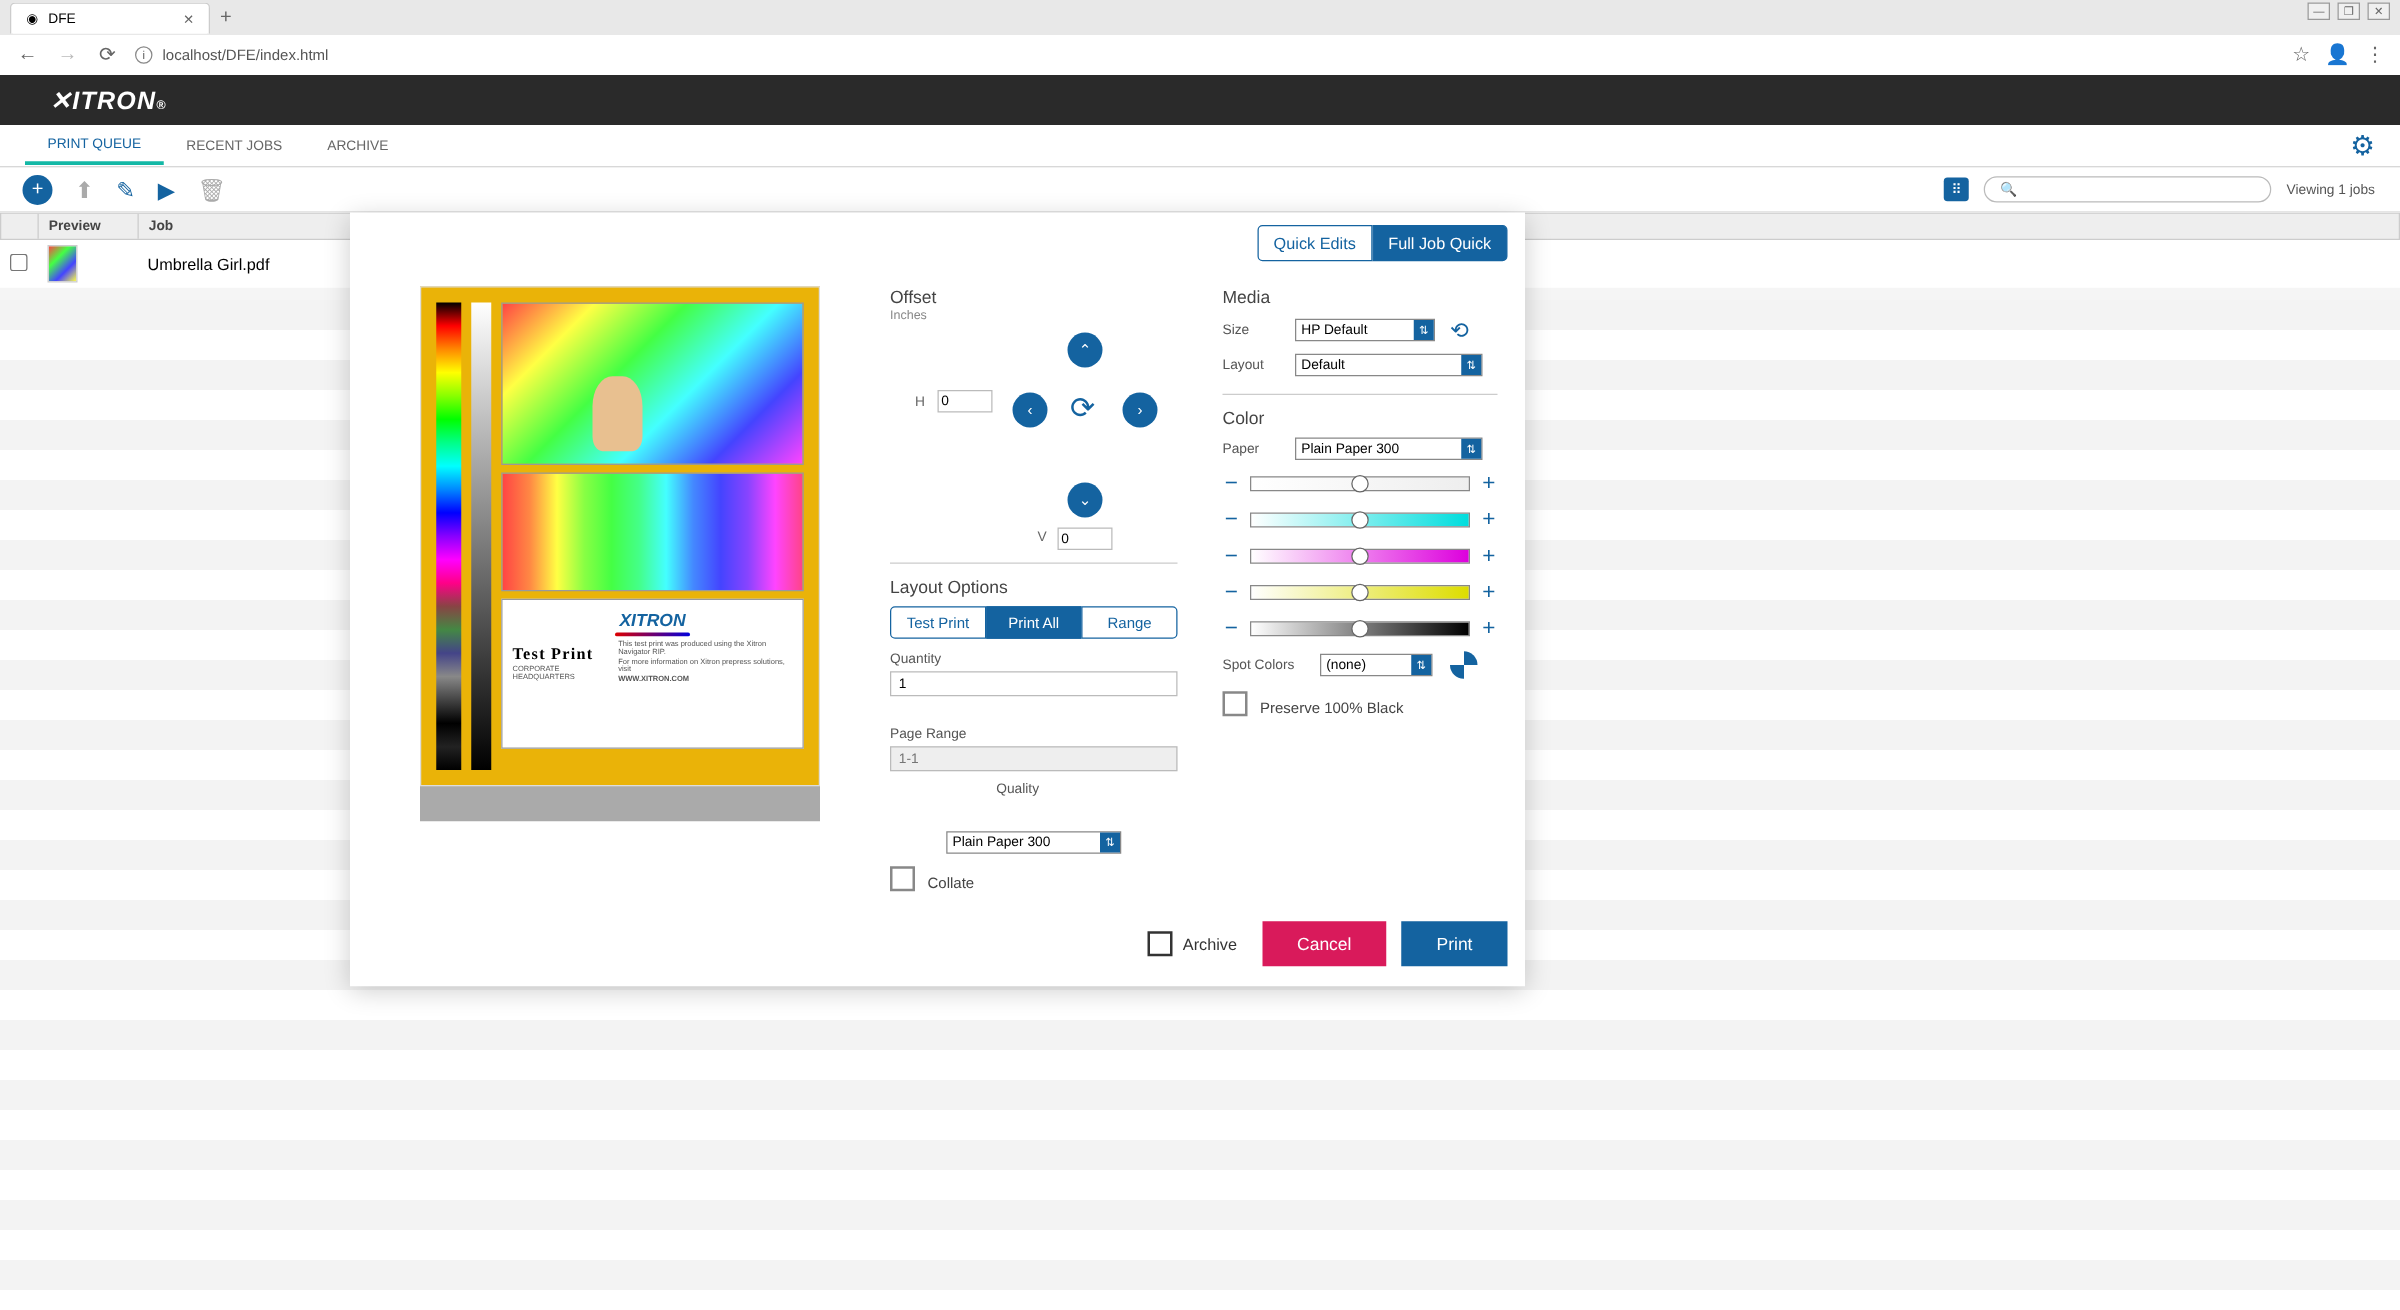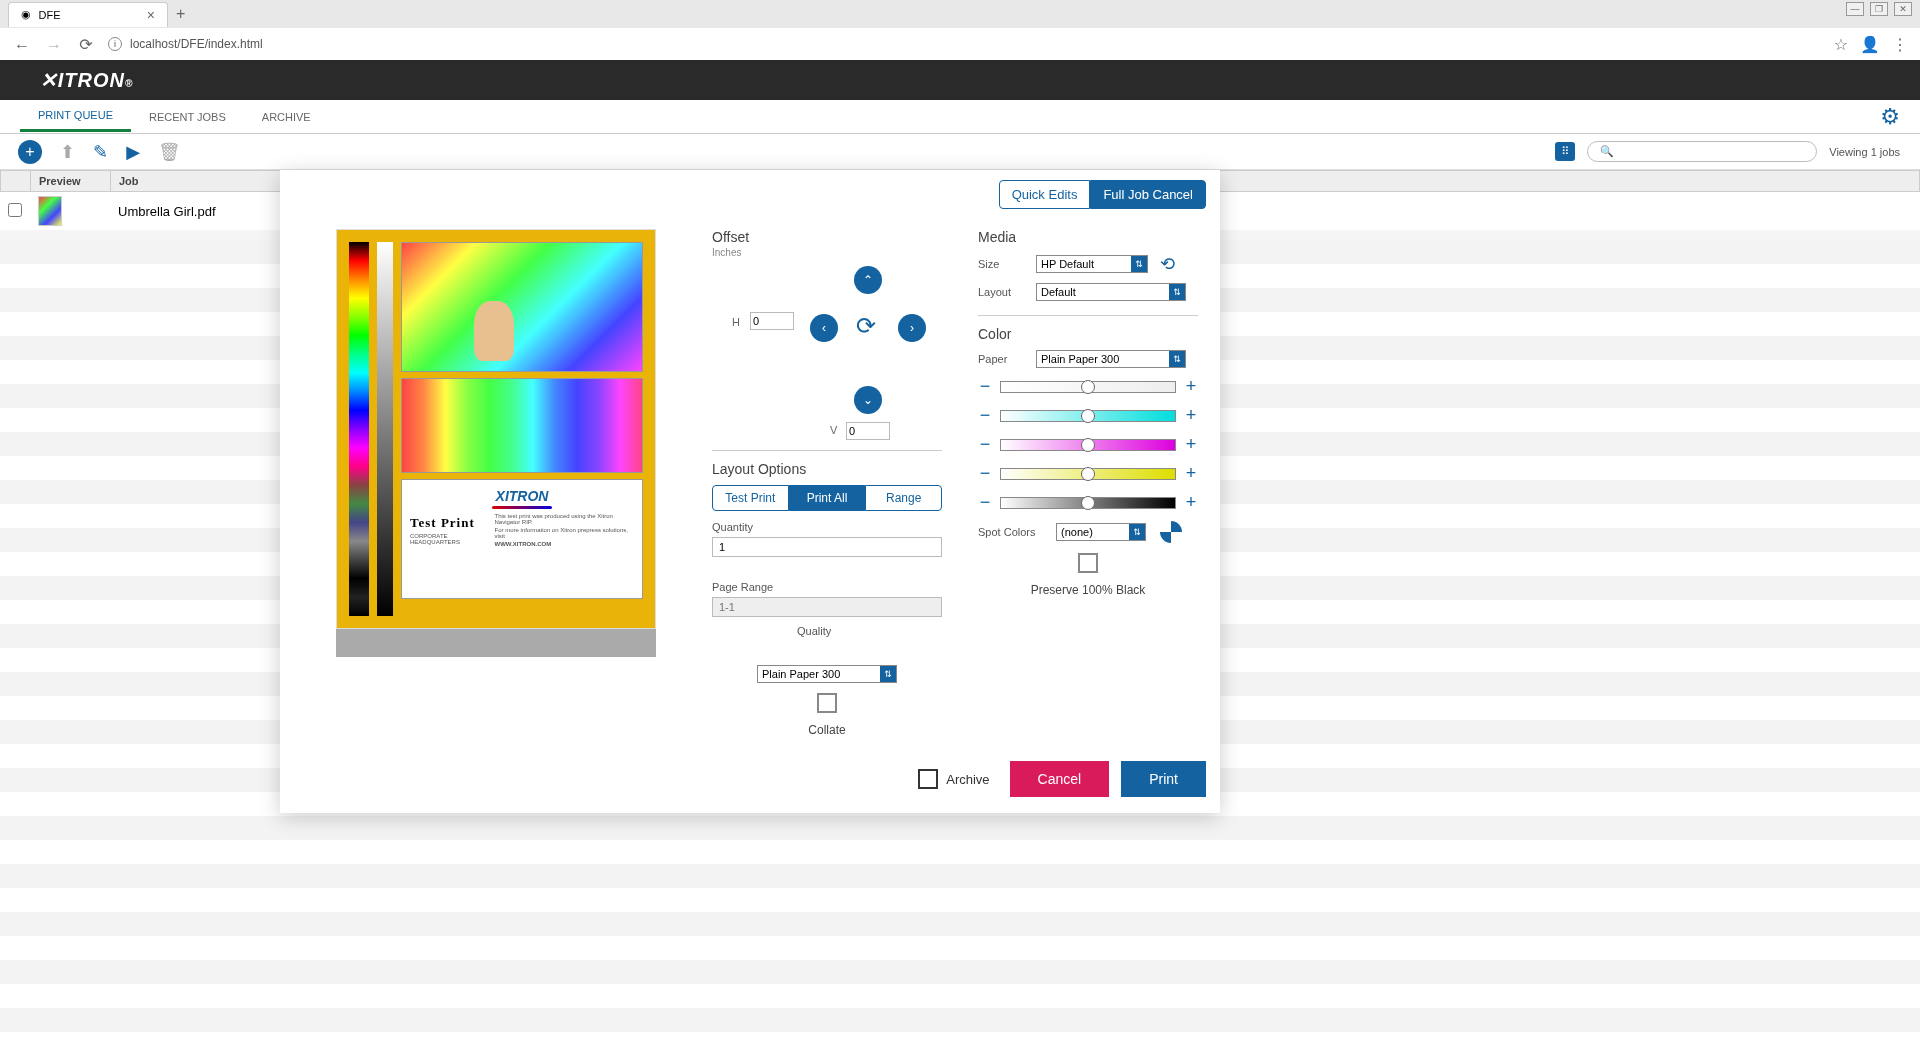--- a/index.html
+++ b/index.html
@@ -19,21 +19,21 @@
 .win-controls { position: absolute; top: 2px; right: 8px; display: flex; gap: 6px; }
 .win-ctrl { width: 18px; height: 14px; border: 1px solid #999; display: flex; align-items: center; justify-content: center; font-size: 9px; color: #666; cursor: pointer; background: #f0f0f0; }
 
 
 .app-header { height: 40px; background: #2a2a2a; display: flex; align-items: center; padding: 0 40px; }
 .logo { color: #fff; font-weight: bold; font-style: italic; font-size: 20px; letter-spacing: 1px; }
 
 
 .nav-tabs { height: 34px; background: #fff; display: flex; align-items: center; padding: 0 20px; border-bottom: 1px solid #ccc; position: relative; }
 .nav-tab { padding: 8px 18px; font-size: 11px; color: #666; cursor: pointer; }
-.nav-tab.active { color: #1463a0; border-bottom: 3px solid #15803d; }
+.nav-tab.active { color: #1463a0; border-bottom: 3px solid #14b8a6; }
 .gear-icon { position: absolute; right: 20px; color: #1463a0; font-size: 22px; cursor: pointer; }
 
 
 .toolbar { height: 36px; background: #fff; display: flex; align-items: center; padding: 0 18px; gap: 18px; position: relative; border-bottom: 1px solid #ddd; }
 .tool-btn { cursor: pointer; color: #1463a0; font-size: 18px; }
 .tool-btn.add { background: #1463a0; color: #fff; width: 24px; height: 24px; border-radius: 50%; display: flex; align-items: center; justify-content: center; font-size: 16px; }
 .tool-btn.disabled { color: #aaa; }
 .toolbar-right { position: absolute; right: 20px; display: flex; align-items: center; gap: 12px; }
 .grid-icon { background: #1463a0; color: #fff; padding: 3px 6px; border-radius: 3px; font-size: 11px; cursor: pointer; }
 .search-box { border: 1px solid #bbb; border-radius: 14px; padding: 3px 12px; width: 230px; font-size: 11px; color: #888; }
@@ -99,21 +99,21 @@
 .seg { flex: 1; padding: 5px 0; text-align: center; font-size: 12px; border: 1px solid #1463a0; cursor: pointer; color: #1463a0; background: #fff; }
 .seg:first-child { border-radius: 4px 0 0 4px; }
 .seg:last-child { border-radius: 0 4px 4px 0; }
 .seg.active { background: #1463a0; color: #fff; }
 .field-row { display: flex; gap: 24px; margin-bottom: 8px; flex-direction: column; }
 .field { flex: 1; }
 .field-label { font-size: 11px; color: #555; margin-bottom: 4px; }
 .field input { width: 100%; padding: 3px 6px; font-size: 11px; border: 1px solid #bbb; }
 .sel { width: 140px; padding: 2px 4px; font-size: 11px; border: 1px solid #888; background: #fff; position: relative; display: inline-flex; align-items: center; }
 .sel::after { content: '⇅'; position: absolute; right: 0; top: 0; bottom: 0; width: 16px; background: #1463a0; color: #fff; display: flex; align-items: center; justify-content: center; font-size: 9px; }
-.check-row { display: flex; align-items: center; gap: 10px; margin-top: 10px; font-size: 12px; color: #444; flex-direction: column; }
+.check-row { display: flex; align-items: flex-end; gap: 10px; margin-top: 10px; font-size: 12px; color: #444; }
 .check-box { width: 20px; height: 20px; border: 2px solid #888; }
 
 
 .right-col { width: 220px; }
 .label-row { display: flex; align-items: center; gap: 8px; margin-bottom: 8px; }
 .label-row .lbl { width: 50px; font-size: 11px; color: #555; }
 .slider-row { display: flex; align-items: center; gap: 8px; margin-bottom: 8px; }
 .minus, .plus { color: #1463a0; font-size: 18px; cursor: pointer; width: 14px; text-align: center; }
 .slider { flex: 1; height: 12px; position: relative; border: 1px solid #888; }
 .slider.white { background: linear-gradient(90deg, #fff, #eee); }
@@ -201,21 +201,21 @@
       </div>
     <div class="col-job">Umbrella Girl.pdf</div>
   </div>
 </div>
 
 <div class="striped-bg"></div>
 
 <div class="modal">
   <div class="modal-tabs">
     <div class="modal-tab quick">Quick Edits</div>
-    <div class="modal-tab full">Full Job Cancel</div>
+    <div class="modal-tab full">Full Job Quick</div>
   </div>
 
   <div class="modal-body">
 
     <div class="preview-panel">
       <div class="preview-doc">
         <div class="color-strip"></div>
         <div class="gradient-strip"></div>
         <div class="preview-images">
           <div class="img1"></div>

